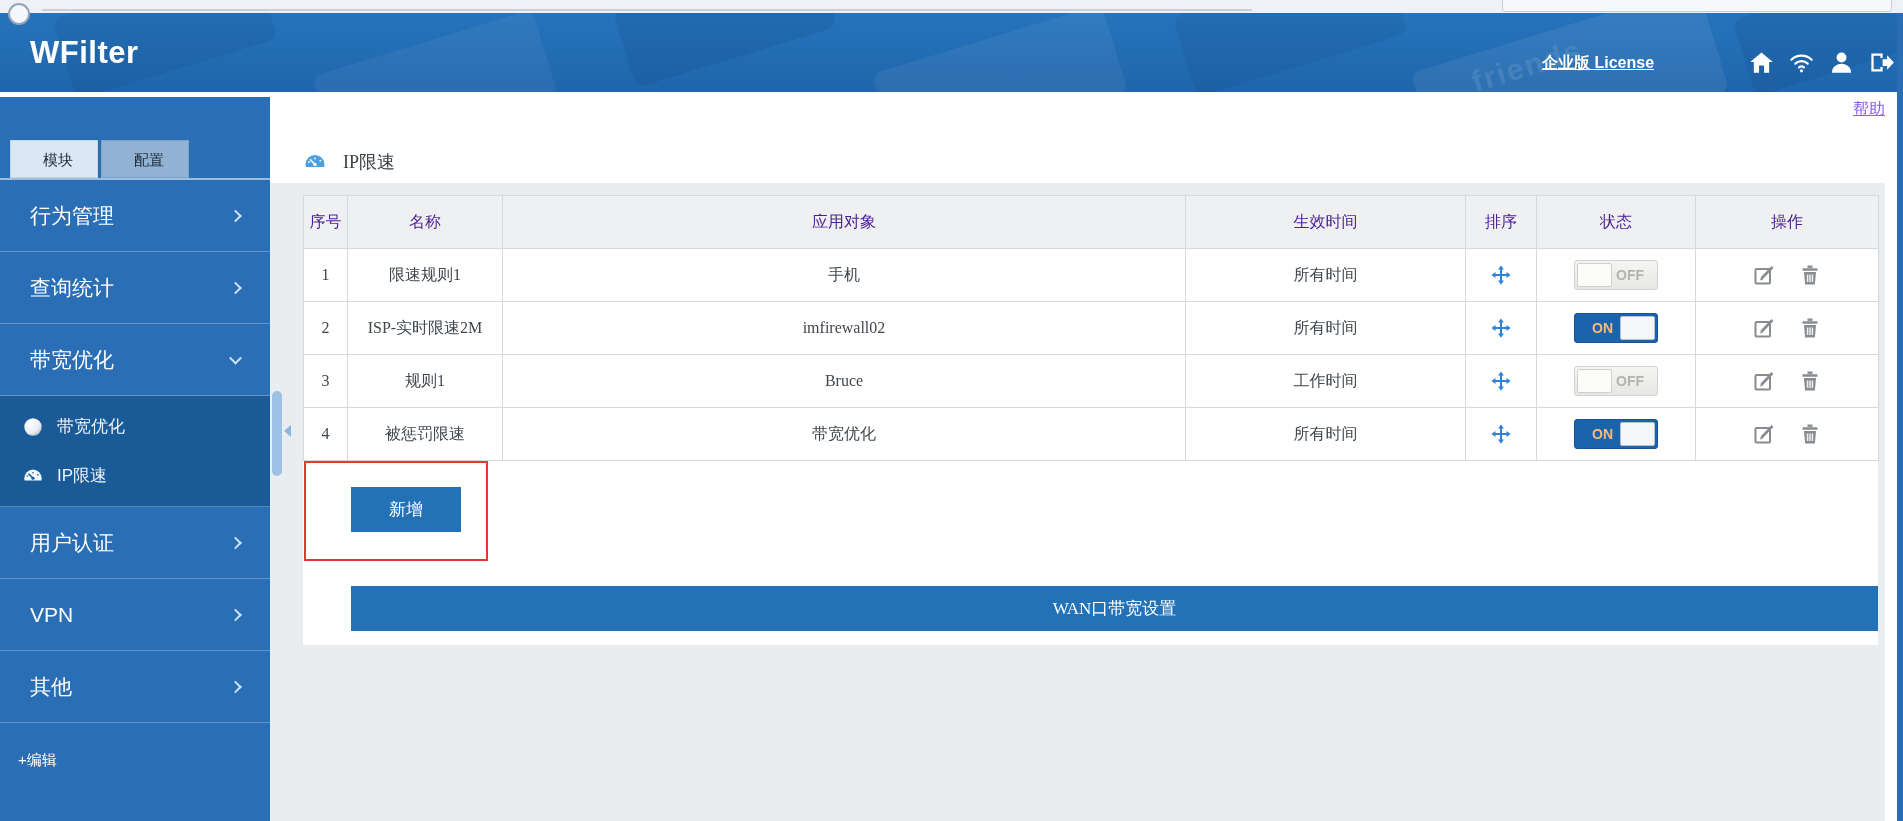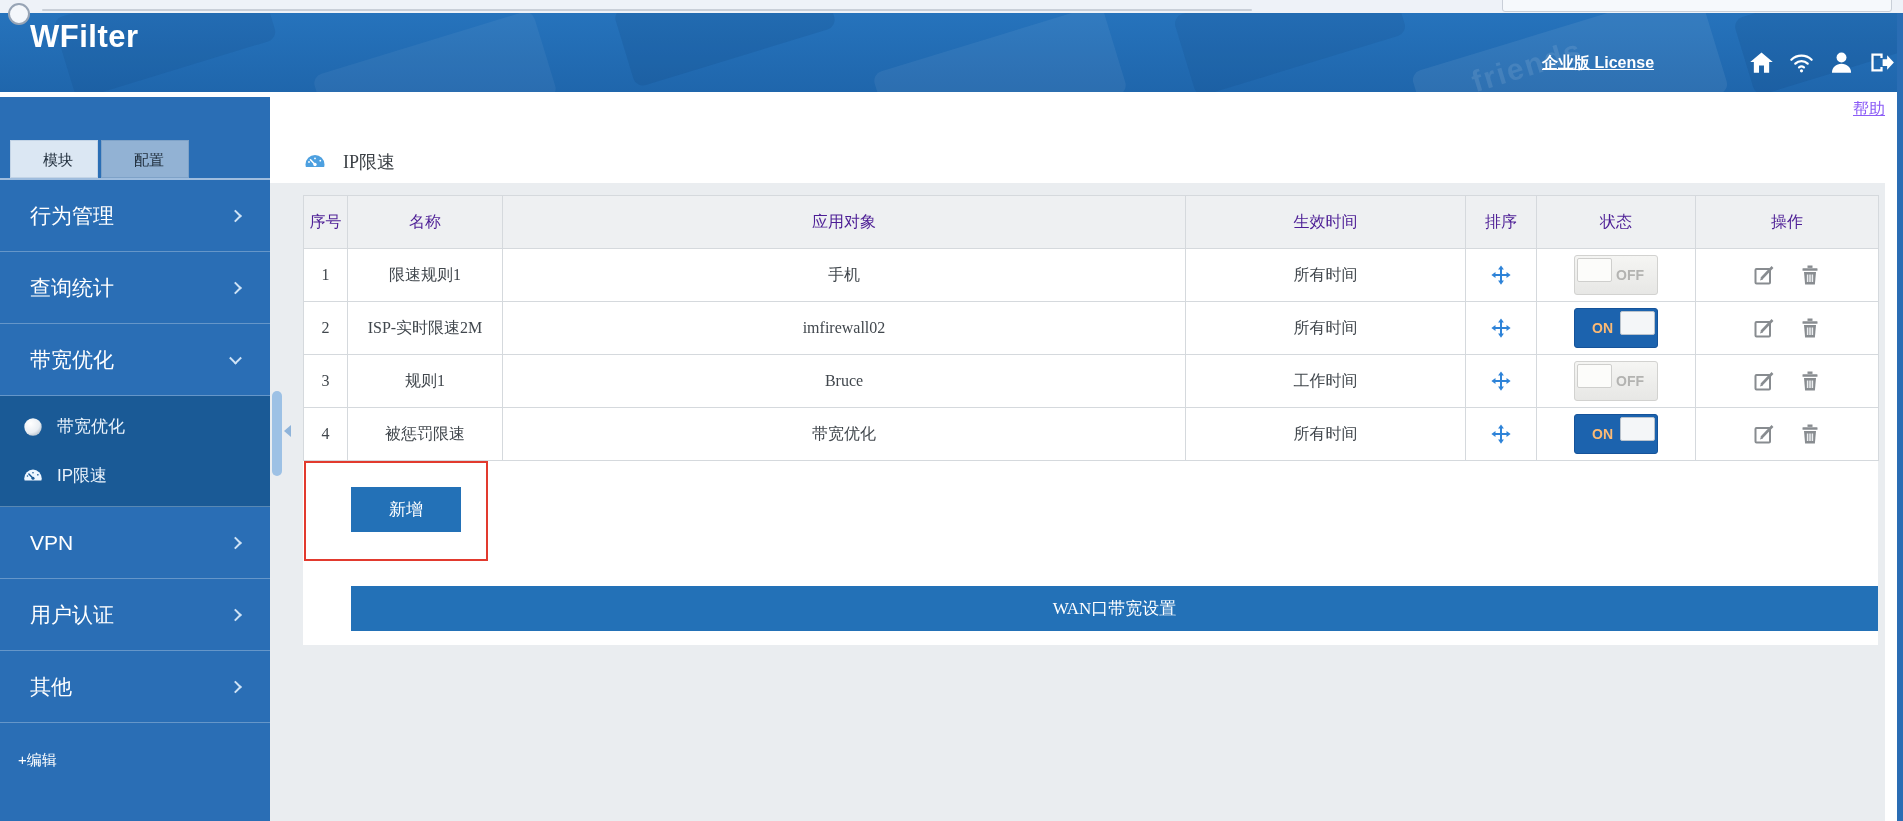--- a/index.html
+++ b/index.html
@@ -18,21 +18,21 @@
   .key { position:absolute; border-radius:10px; transform:rotate(-17deg); }
   .k1 { left:60px;  top:-26px; width:210px; height:84px; background:rgba(8,48,100,.10); }
   .k2 { left:320px; top:28px;  width:230px; height:90px; background:rgba(255,255,255,.05); }
   .k3 { left:620px; top:-34px; width:210px; height:80px; background:rgba(8,48,100,.12); }
   .k4 { left:880px; top:24px;  width:240px; height:92px; background:rgba(255,255,255,.06); }
   .k5 { left:1180px;top:-30px; width:220px; height:84px; background:rgba(8,48,100,.10); }
   .k6 { left:1420px;top:14px;  width:300px; height:110px;background:rgba(255,255,255,.07); }
   .k7 { left:1740px;top:-24px; width:200px; height:80px; background:rgba(8,48,100,.12); }
   .watermark { position:absolute; left:1470px; top:36px; transform:rotate(-17deg);
                font-size:30px; font-weight:bold; color:rgba(255,255,255,.10); letter-spacing:2px; }
-  .logo { position:absolute; left:30px; top:6px; color:#fff; font-size:31px; font-weight:bold; letter-spacing:.5px; }
+  .logo { position:absolute; left:30px; top:22px; color:#fff; font-size:31px; font-weight:bold; letter-spacing:.5px; }
   .license { position:absolute; left:1542px; top:40px; color:#fff; font-size:16px; font-weight:bold; text-decoration:underline; cursor:pointer; }
   .header-icons { position:absolute; left:1748px; top:36px; display:flex; gap:13px; align-items:center; }
   .header-icons .hicon { width:27px; height:27px; cursor:pointer; }
   .header-icons svg { width:100%; height:100%; display:block; }
 
   
   .right-edge { position:absolute; right:0; top:13px; width:6px; height:808px; background:#2a6db4; z-index:25; }
 
   
   .sidebar { position:absolute; left:0; top:92px; width:270px; height:729px; background:#2a6eb5; z-index:10; }
@@ -74,21 +74,21 @@
   table.rules { width:1575px; border-collapse:collapse; table-layout:fixed;
                 font-family:"Liberation Serif","DejaVu Serif",serif; font-size:16px; }
   table.rules th { height:53px; background:#eef0f2; color:#4c1d95; font-weight:normal;
                    border:1px solid #d5d9dd; text-align:center; }
   table.rules td { height:53px; background:#fff; color:#41474d;
                    border:1px solid #d5d9dd; text-align:center; }
 
   .move { display:inline-block; width:22px; height:22px; vertical-align:middle; cursor:pointer; }
   .move svg { width:100%; height:100%; display:block; }
 
-  .toggle { position:relative; display:inline-block; width:84px; height:40px; border-radius:3px;
+  .toggle { position:relative; display:inline-block; width:84px; height:30px; border-radius:3px;
             vertical-align:middle; cursor:pointer; font-size:14px; font-weight:bold;
             font-family:"Liberation Sans",sans-serif; }
   .toggle.off { background:linear-gradient(#f5f5f3,#e7e7e5); border:1px solid #d2d2d0; }
   .toggle.off .knob { left:2px; background:#fcfcfa; border:1px solid #cfcfcd; }
   .toggle.off .tlabel { right:13px; color:#b3b3b1; }
   .toggle.on { background:#1c63ae; border:1px solid #15539a; }
   .toggle.on .knob { right:2px; background:#f4f6f8; border:1px solid #b9c2cc; }
   .toggle.on .tlabel { left:17px; color:#fdba74; }
   .knob { position:absolute; top:2px; width:35px; height:24px; border-radius:2px; }
   .tlabel { position:absolute; top:50%; transform:translateY(-50%); }
@@ -209,26 +209,26 @@
                 <circle cx="12" cy="8.4" r=".9"></circle>
                 <circle cx="17.3" cy="10.7" r=".9"></circle>
               </g>
             </svg>
           </span>
     <span class="sub-label">IP限速</span>
   </div>
 
 </div>
   <div class="menu-item">
+    <span class="mi-label">用户认证</span>
+    <span class="chev right"></span>
+  </div>
+
+  <div class="menu-item">
     <span class="mi-label">VPN</span>
-    <span class="chev right"></span>
-  </div>
-
-  <div class="menu-item">
-    <span class="mi-label">用户认证</span>
     <span class="chev right"></span>
   </div>
 
   <div class="menu-item">
     <span class="mi-label">其他</span>
     <span class="chev right"></span>
   </div>
 </div>
   <div class="edit-link">+编辑</div>
 </div>

